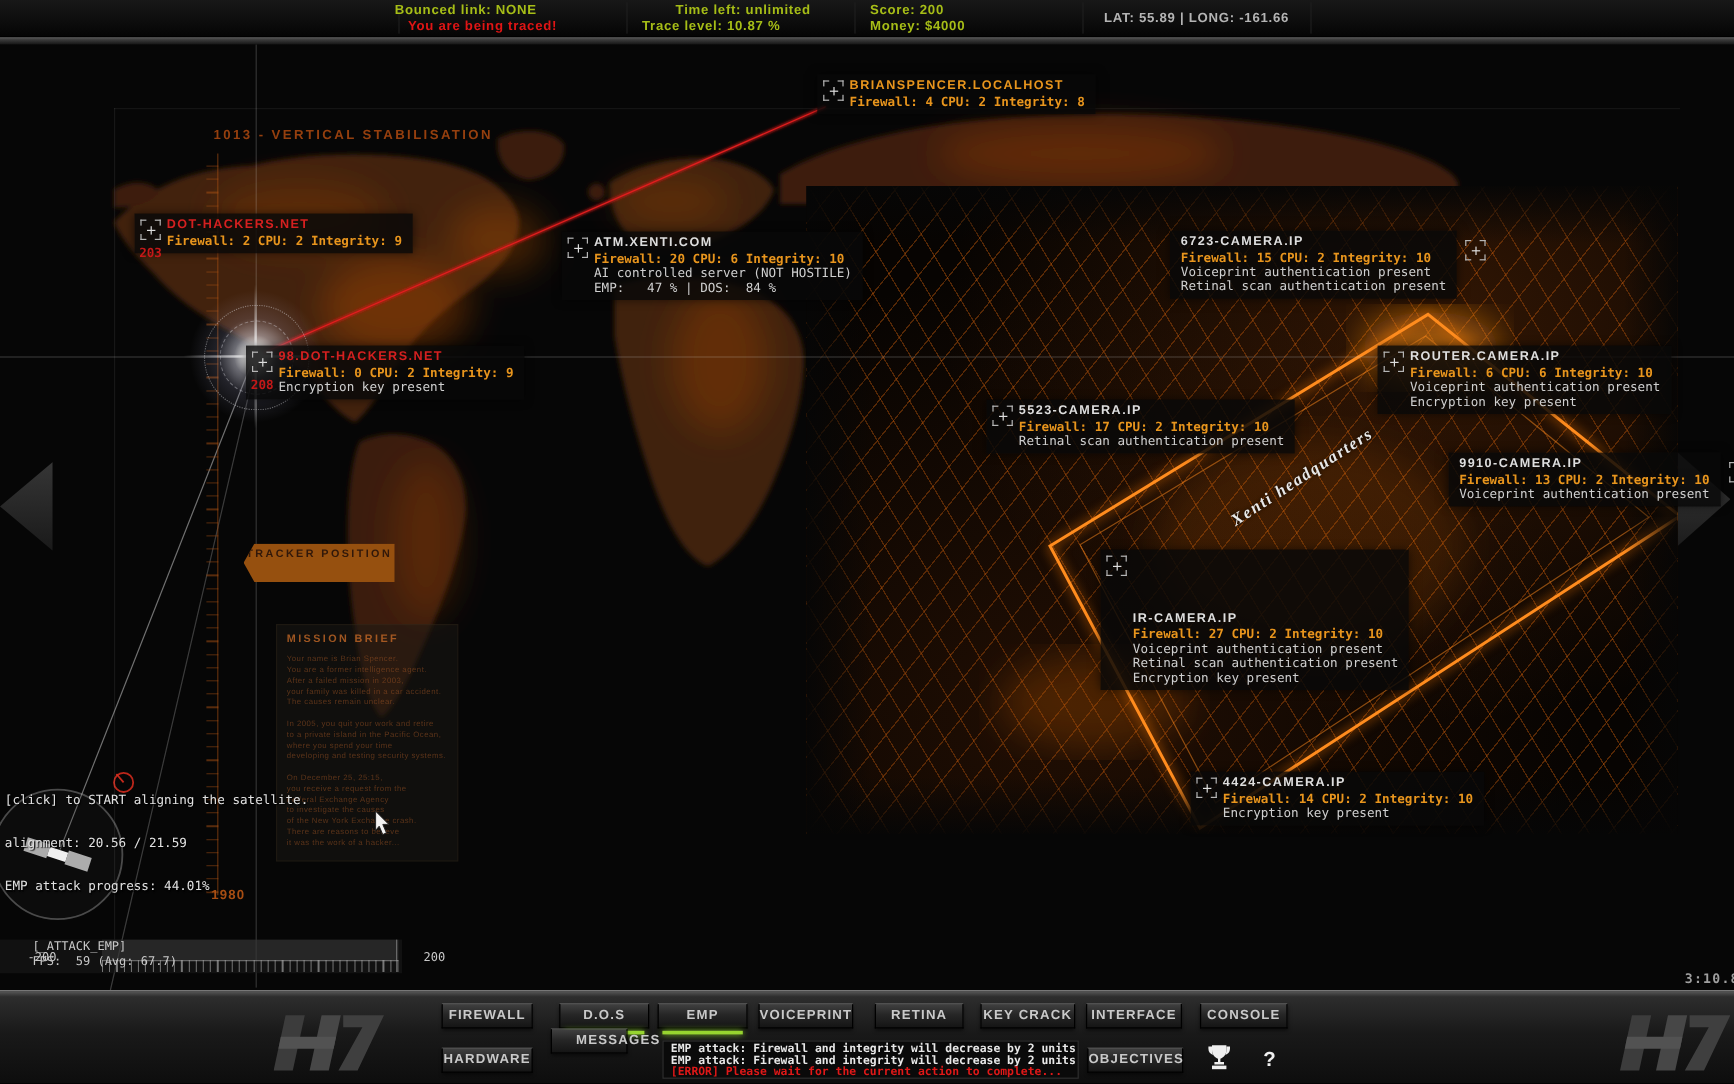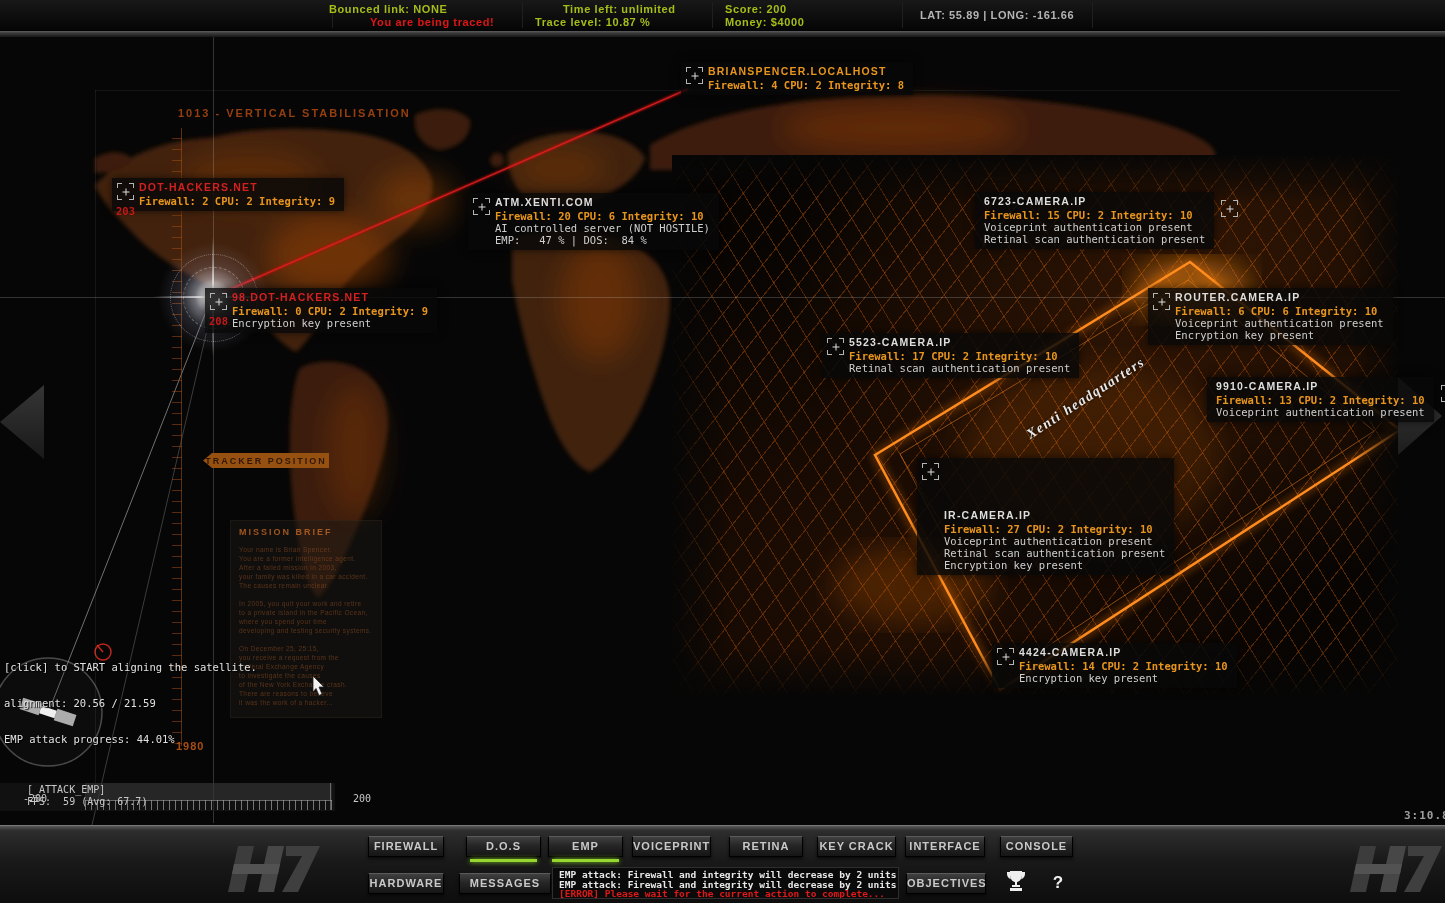--- a/index.html
+++ b/index.html
@@ -76,21 +76,21 @@
     linear-gradient(#b5b5b5,#b5b5b5),linear-gradient(#b5b5b5,#b5b5b5),
     linear-gradient(#b5b5b5,#b5b5b5),linear-gradient(#b5b5b5,#b5b5b5),
     linear-gradient(#b5b5b5,#b5b5b5),linear-gradient(#b5b5b5,#b5b5b5);
     background-size:5px 1px,1px 5px,5px 1px,1px 5px,5px 1px,1px 5px,5px 1px,1px 5px;
     background-position:0 0,0 0,100% 0,100% 0,0 100%,0 100%,100% 100%,100% 100%;}
   .xhair::after{content:"";position:absolute;left:50%;top:50%;width:7px;height:7px;transform:translate(-50%,-50%);
     background-repeat:no-repeat;background-image:linear-gradient(#ddd,#ddd),linear-gradient(#ddd,#ddd);
     background-size:1px 7px,7px 1px;background-position:50% 0,0 50%;}
 
   
-  .tracker{left:203px;top:453px;width:126px;height:15px;z-index:6;background:#96500f;
+  .tracker{left:203px;top:453px;width:126px;height:32px;z-index:6;background:#96500f;
     clip-path:polygon(9px 0,100% 0,100% 100%,9px 100%,0 50%);
     color:#31180a;font:bold 9px "Liberation Sans",sans-serif;letter-spacing:2px;
     text-align:center;line-height:16px;}
   .mission{left:230px;top:520px;width:152px;height:198px;z-index:5;background:rgba(26,23,20,.5);
     border:1px solid rgba(90,65,40,.18);padding:6px 8px;box-sizing:border-box;}
   .mission-title{color:rgba(205,110,40,.75);font:bold 9px "Liberation Sans",sans-serif;letter-spacing:2px;
     margin-bottom:8px;}
   .mission-line{color:rgba(165,88,38,.5);font:6.5px "Liberation Sans",sans-serif;line-height:9px;
     letter-spacing:.4px;white-space:pre;}
   .hint{left:4px;top:637px;z-index:6;color:#e2e2e2;font:10.5px "DejaVu Sans Mono",monospace;
@@ -282,21 +282,21 @@
   </div>
   <div class="st-text clock" style="left:1385px;top:809px;">3:10.8</div>
 
   <div class="topbar">
     <div class="sep" style="left:332px;"></div>
       <div class="sep" style="left:522px;"></div>
     <div class="sep" style="left:712px;"></div>
       <div class="sep" style="left:902px;"></div>
     <div class="sep" style="left:1092px;"></div>
     <span class="tb-item tb-green" style="left:329px;top:3px;">Bounced link: NONE</span>
-    <span class="tb-item tb-red" style="left:340px;top:16px;margin-left:30px;">You are being traced!</span>
+    <span class="tb-item tb-red" style="left:340px;top:16px;">You are being traced!</span>
     <span class="tb-item tb-green" style="left:563px;top:3px;">Time left: unlimited</span>
     <span class="tb-item tb-green" style="left:535px;top:16px;">Trace level: 10.87 %</span>
     <span class="tb-item tb-green" style="left:725px;top:3px;">Score: 200</span>
     <span class="tb-item tb-green" style="left:725px;top:16px;">Money: $4000</span>
     <span class="tb-item tb-gray" style="left:920px;top:9px;text-align:center;">LAT: 55.89 | LONG: -161.66</span>
   </div>
   <div class="strip"></div>
 
   <div class="toolbar">
 
@@ -319,21 +319,21 @@
         <div class="tbtn active" style="left: 466px; top: 10px; width: 75px;">D.O.S</div>
         <div class="tbtn active" style="left: 548px; top: 10px; width: 75px;">EMP</div>
         <div class="tbtn" style="left: 632px; top: 10px; width: 79px;">VOICEPRINT</div>
         <div class="tbtn" style="left: 729px; top: 10px; width: 74px;">RETINA</div>
         <div class="tbtn" style="left: 817px; top: 10px; width: 79px;">KEY CRACK</div>
         <div class="tbtn" style="left: 905px; top: 10px; width: 80px;">INTERFACE</div>
         <div class="tbtn" style="left: 1000px; top: 10px; width: 73px;">CONSOLE</div>
       </div>
 
     <div class="tbtn" style="left:368px;top:47px;width:76px;">HARDWARE</div>
-    <div class="tbtn" style="left:459px;top:47px;width:92px;">MESSAGES</div>
+    <div class="tbtn" style="left:459px;top:31px;width:64px;padding-left:20px;">MESSAGES</div>
 
     <div class="abs console-box" style="top:41px;" id="console-box">
         <div class="cline white">EMP attack: Firewall and integrity will decrease by 2 units.</div>
         <div class="cline white">EMP attack: Firewall and integrity will decrease by 2 units.</div>
         <div class="cline red">[ERROR] Please wait for the current action to complete...</div>
       </div>
 
     <div class="tbtn" style="left:906px;top:47px;width:80px;">OBJECTIVES</div>
 
     <div class="iconbtn" style="left:1000px;top:44px;">

